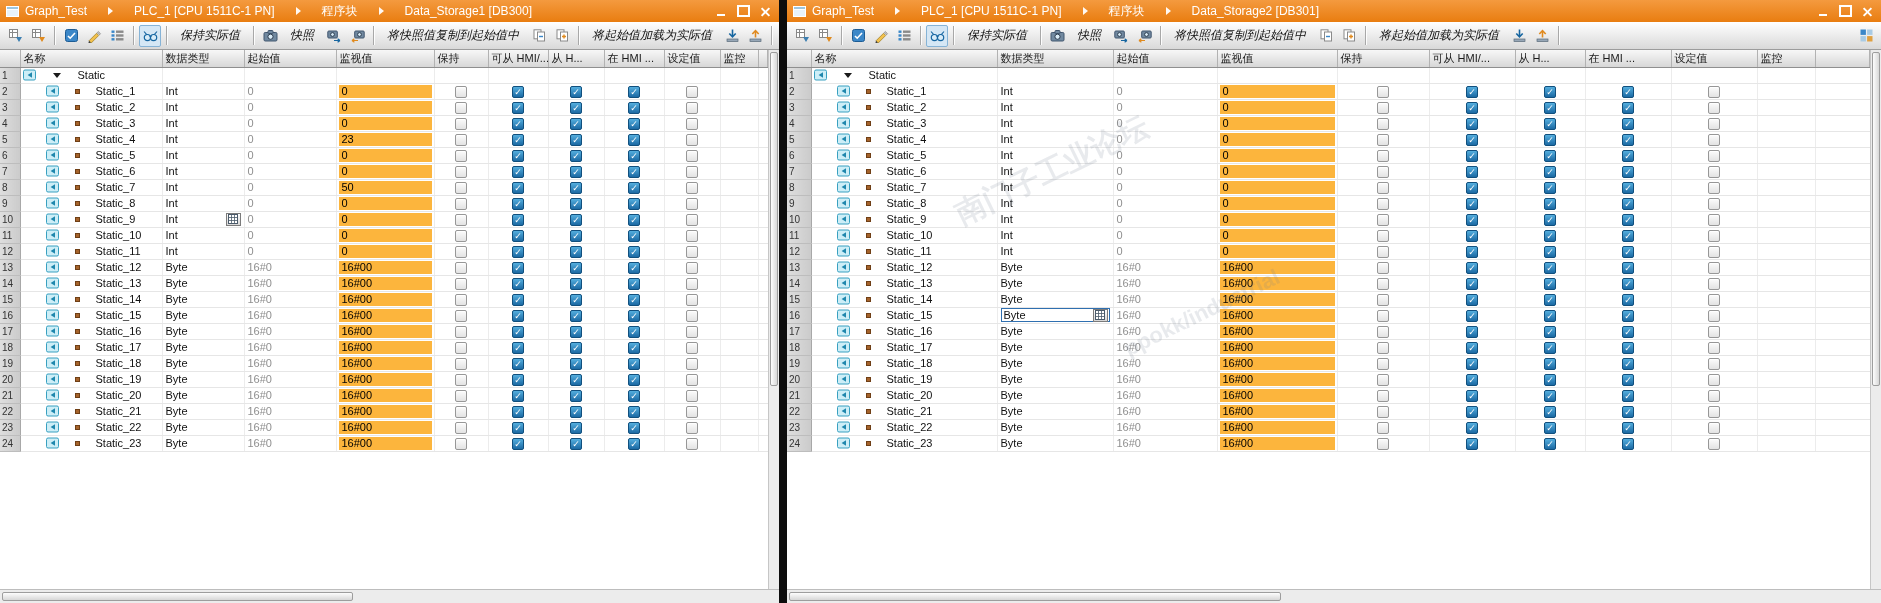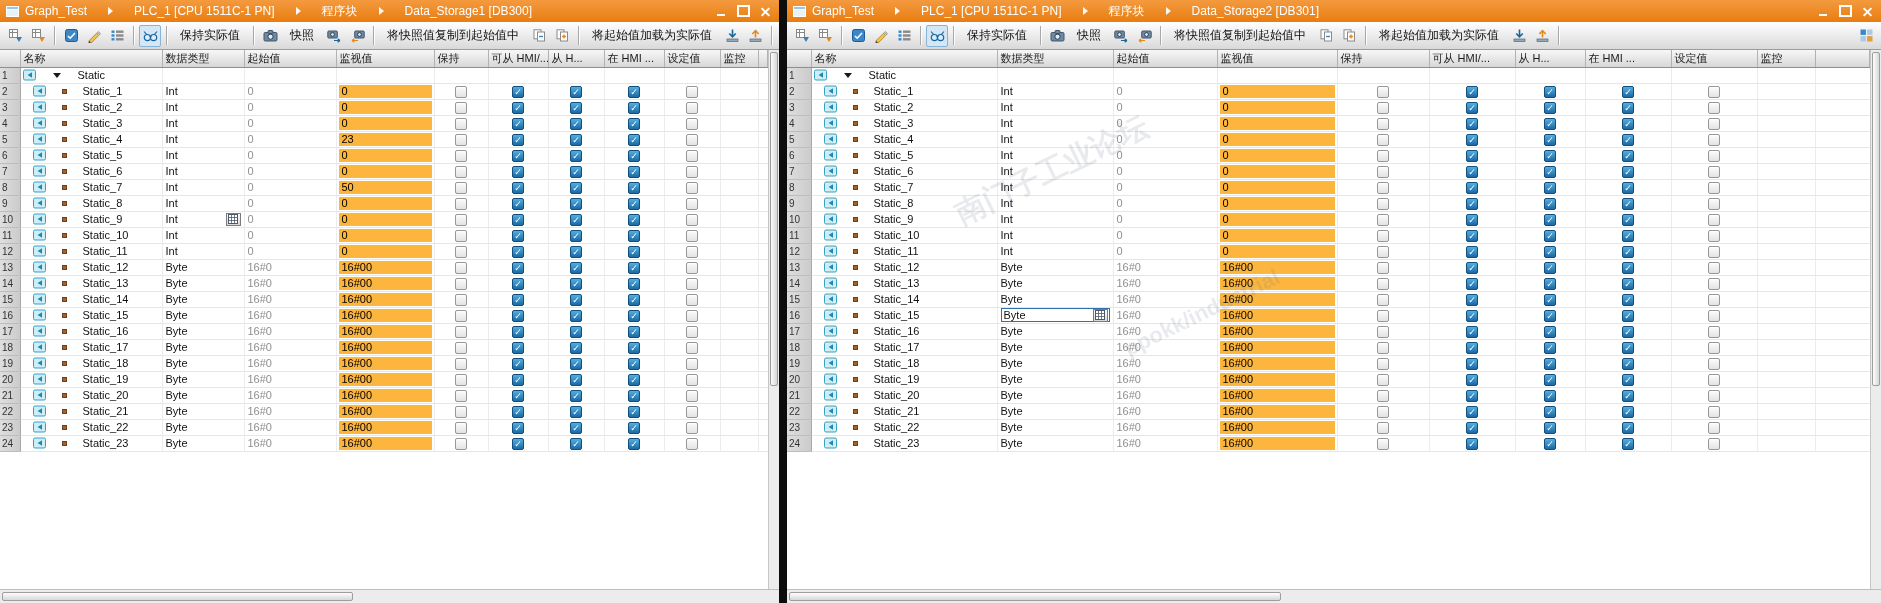--- a/index.html
+++ b/index.html
@@ -19,34 +19,34 @@
   .win-btn.minimize::before{content:"";width:8px;height:2px;background:#fff;margin-top:7px;}
   .win-btn.restore::before{content:"";width:9px;height:8px;border:2px solid #fff;}
   .win-btn.close::before,.win-btn.close::after{content:"";position:absolute;left:4px;top:7px;width:11px;height:2px;background:#fff;}
   .win-btn.close::before{transform:rotate(45deg);}
   .win-btn.close::after{transform:rotate(-45deg);}
 
   .toolbar{height:28px;flex:none;display:flex;align-items:center;padding:0 4px;gap:1px;background:linear-gradient(#ffffff,#d9d9d9);border-bottom:1px solid #9c9c9c;}
   .tb-icon{width:22px;height:22px;flex:none;display:inline-flex;align-items:center;justify-content:center;border:1px solid transparent;border-radius:2px;cursor:pointer;}
   .tb-icon.pressed{background:#d5e7f5;border-color:#86b3d6;}
   .tb-sep{width:1px;height:19px;background:#a8a8a8;margin:0 4px;box-shadow:1px 0 0 rgba(255,255,255,.9);flex:none;}
-  .tb-btn{height:22px;display:inline-flex;align-items:center;padding:0 7px;font-size:12px;color:#111;white-space:nowrap;cursor:pointer;border:1px solid transparent;border-radius:2px;flex:none;}
+  .tb-btn{height:22px;display:inline-flex;align-items:center;padding:0 7px;font-size:12px;color:#111;white-space:nowrap;cursor:pointer;border:1px solid transparent;border-radius:2px;flex:none;font-style:italic;}
   .tb-spacer{flex:1;}
 
   .doc-title{height:18px;flex:none;display:flex;align-items:center;padding:0 7px;font-size:12px;font-weight:bold;color:#111;background:linear-gradient(#fafafa,#e6e6e6);border-bottom:1px solid #c2c2c2;}
 
   .grid-area{flex:1;display:flex;min-height:0;background:#fff;justify-content:center;}
   .table-wrap{flex:1;overflow:hidden;background:#fff;}
   table.grid{border-collapse:collapse;table-layout:fixed;width:100%;}
   .grid th{height:17px;padding:0 3px;font-weight:normal;font-size:11px;text-align:left;color:#1a1a1a;background:linear-gradient(#f7f7f7,#d7d7d7);border-right:1px solid #b2b2b2;border-bottom:1px solid #8f8f8f;white-space:nowrap;overflow:hidden;}
   .grid td{height:16px;padding:0 3px;font-size:11px;color:#111;border-right:1px solid #ececec;border-bottom:1px solid #e6e6e6;white-space:nowrap;overflow:hidden;}
   td.gutter{background:linear-gradient(90deg,#dedede,#cbcbcb);border-right:1px solid #a8a8a8;border-bottom:1px solid #bdbdbd;color:#333;font-size:10px;padding:0 2px;}
   td.namecell{padding:0 2px;}
   .nameflex{display:flex;align-items:center;gap:16px;height:100%;}
-  tr.member .nameflex{padding-left:10px;}
+  tr.member .nameflex{padding-left:23px;}
   .varic{display:inline-flex;flex:none;}
   .mdot{width:5px;height:5px;background:#a5632b;border:1px solid #6f3f16;flex:none;}
   .caret{width:0;height:0;border-left:4px solid transparent;border-right:4px solid transparent;border-top:5px solid #1a1a1a;flex:none;margin:0 1px;}
   td.startcell{color:#8f8f8f;}
   td.moncell{padding:1px 2px;}
   .mon{background:#fcb53d;height:13px;display:flex;align-items:center;padding:0 3px;color:#000;}
   td.cbcell{text-align:center;padding:0;}
   .cb{display:inline-block;width:12px;height:12px;border-radius:2px;vertical-align:middle;}
   .cb.on{background:linear-gradient(#54aede,#1b69a3);border:1px solid #11507e;}
   .cb.on::before{content:"✓";display:block;color:#fff;font-size:9px;line-height:10px;font-weight:bold;}

